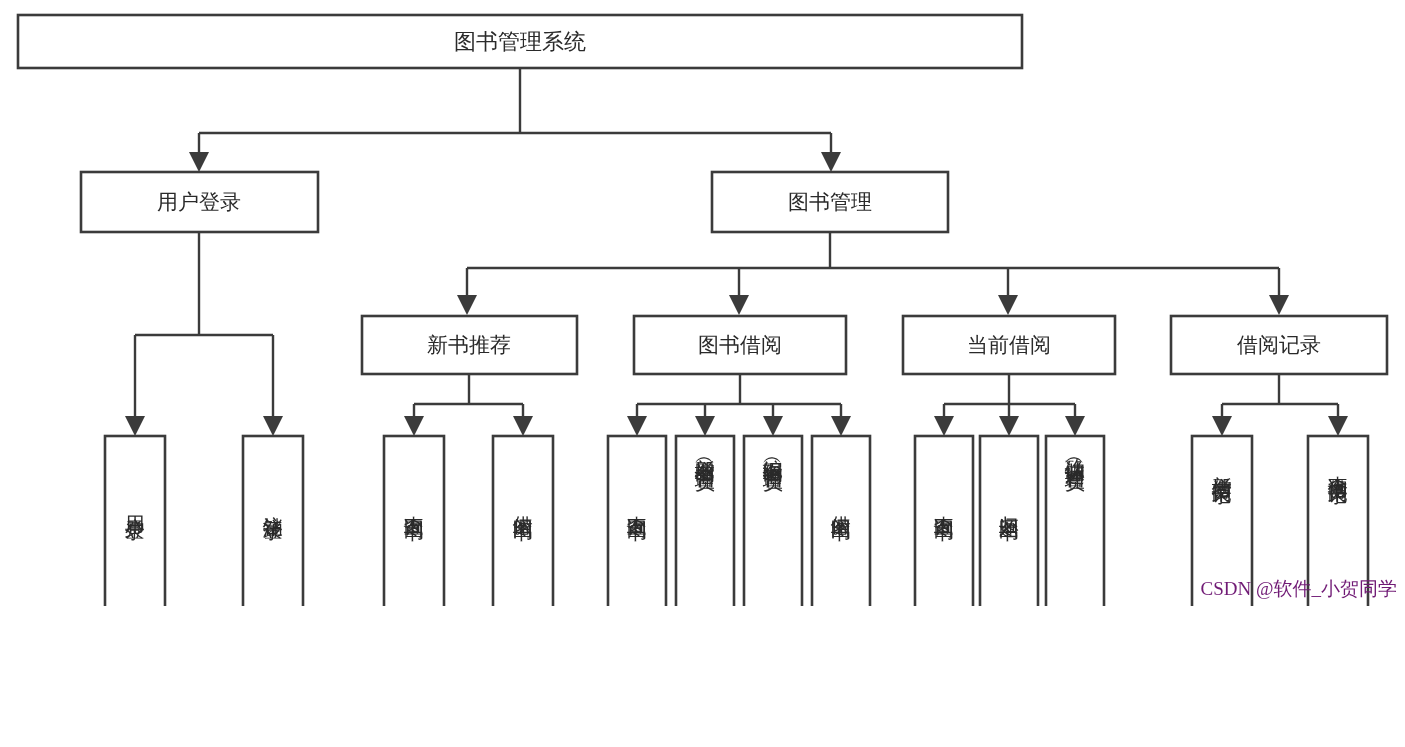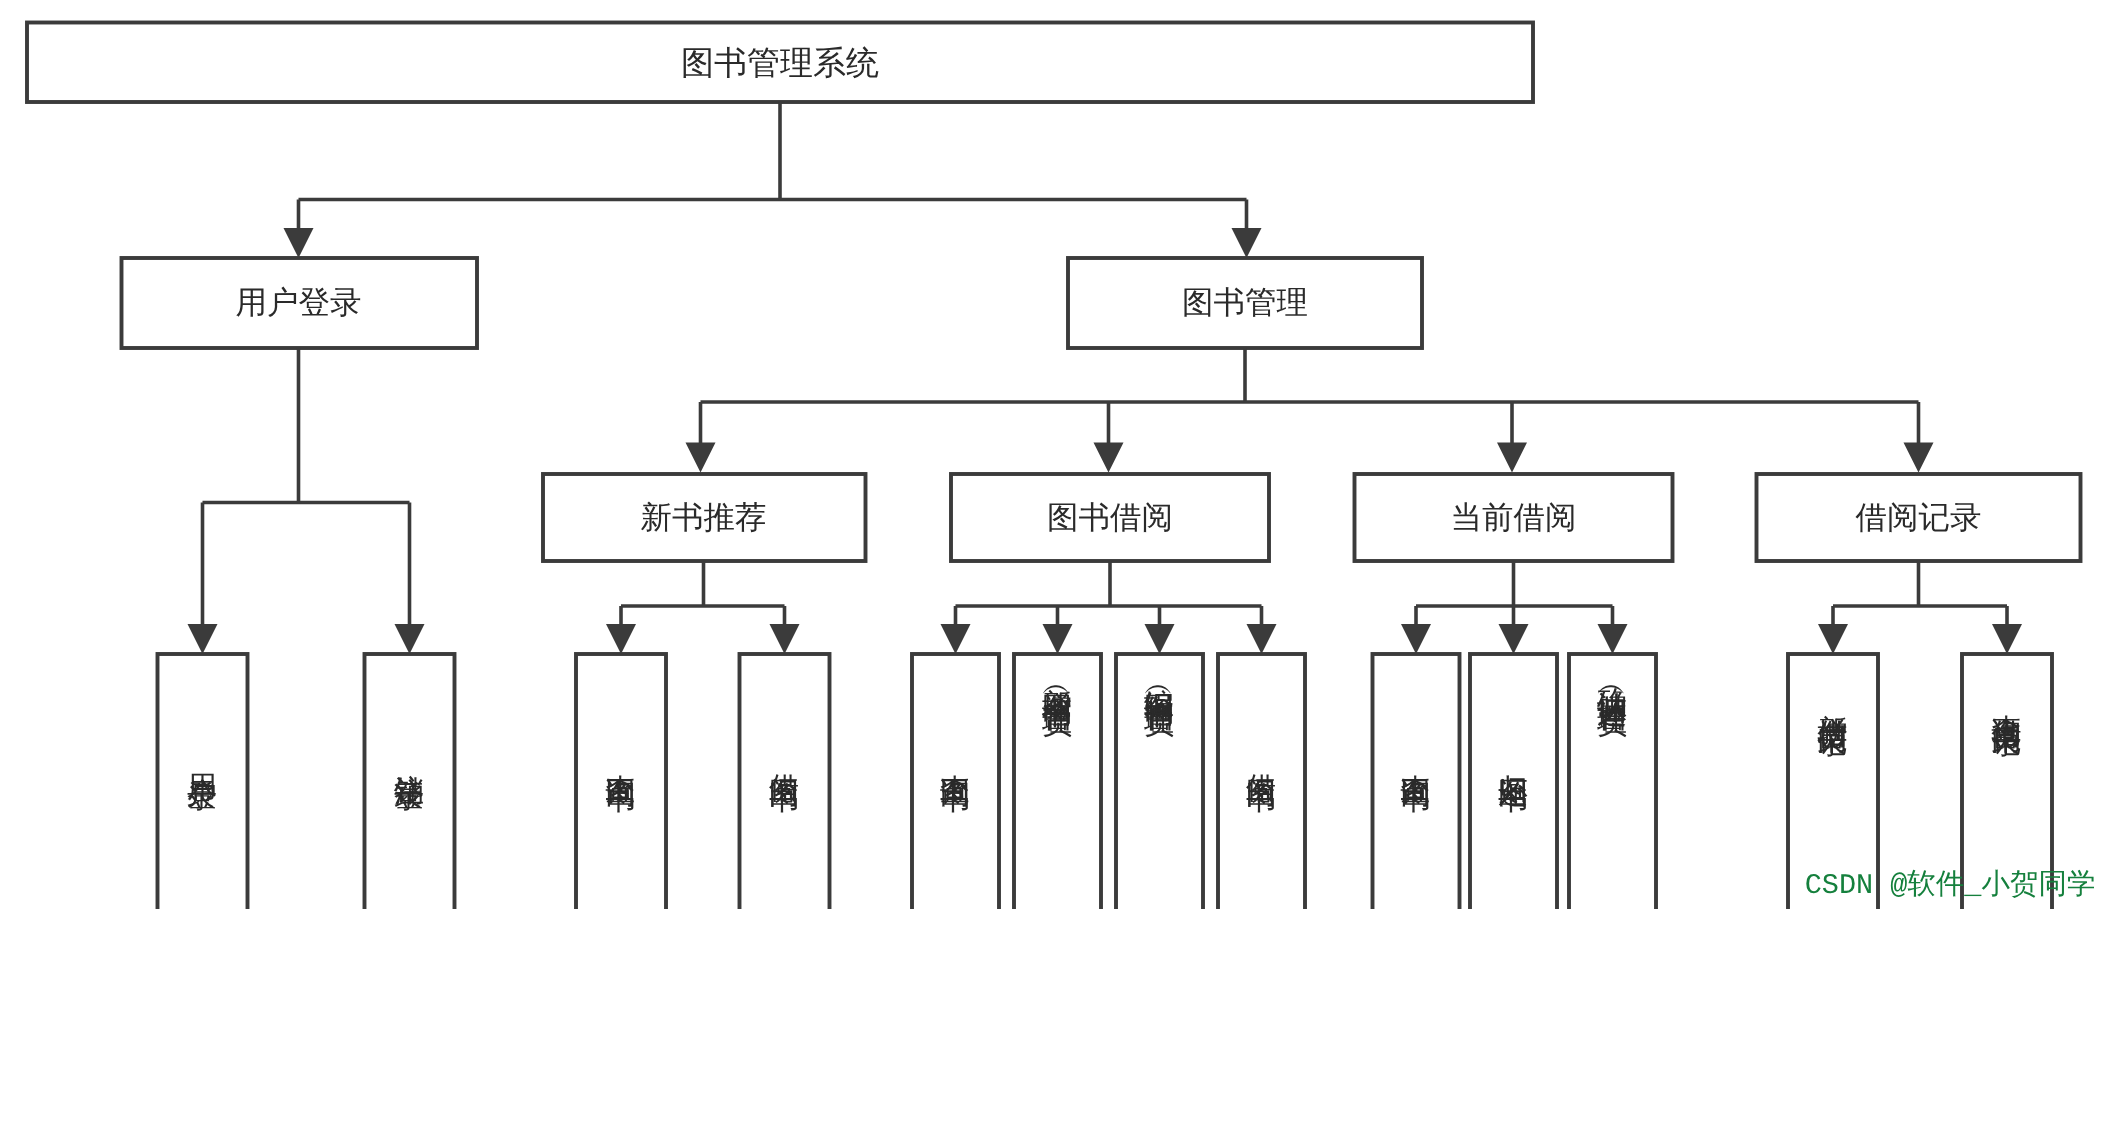--- a/index.html
+++ b/index.html
@@ -63,23 +63,23 @@
     display: flex;
     align-items: center;
     justify-content: flex-start;
     white-space: nowrap;
     pointer-events: none;
   }
   .watermark {
     position: absolute;
     right: 8px;
     bottom: 4px;
-    font-family: Liberation Mono, monospace;
+    font-family: Liberation Serif, serif;
     font-size: 19px;
-    color: #15803d;
+    color: #701a75;
     white-space: nowrap;
   }
 </style>
 </head>
 <body>
 
 <div id="canvas">
 
   <svg class="diagram" viewBox="0 0 1405 747">
 

